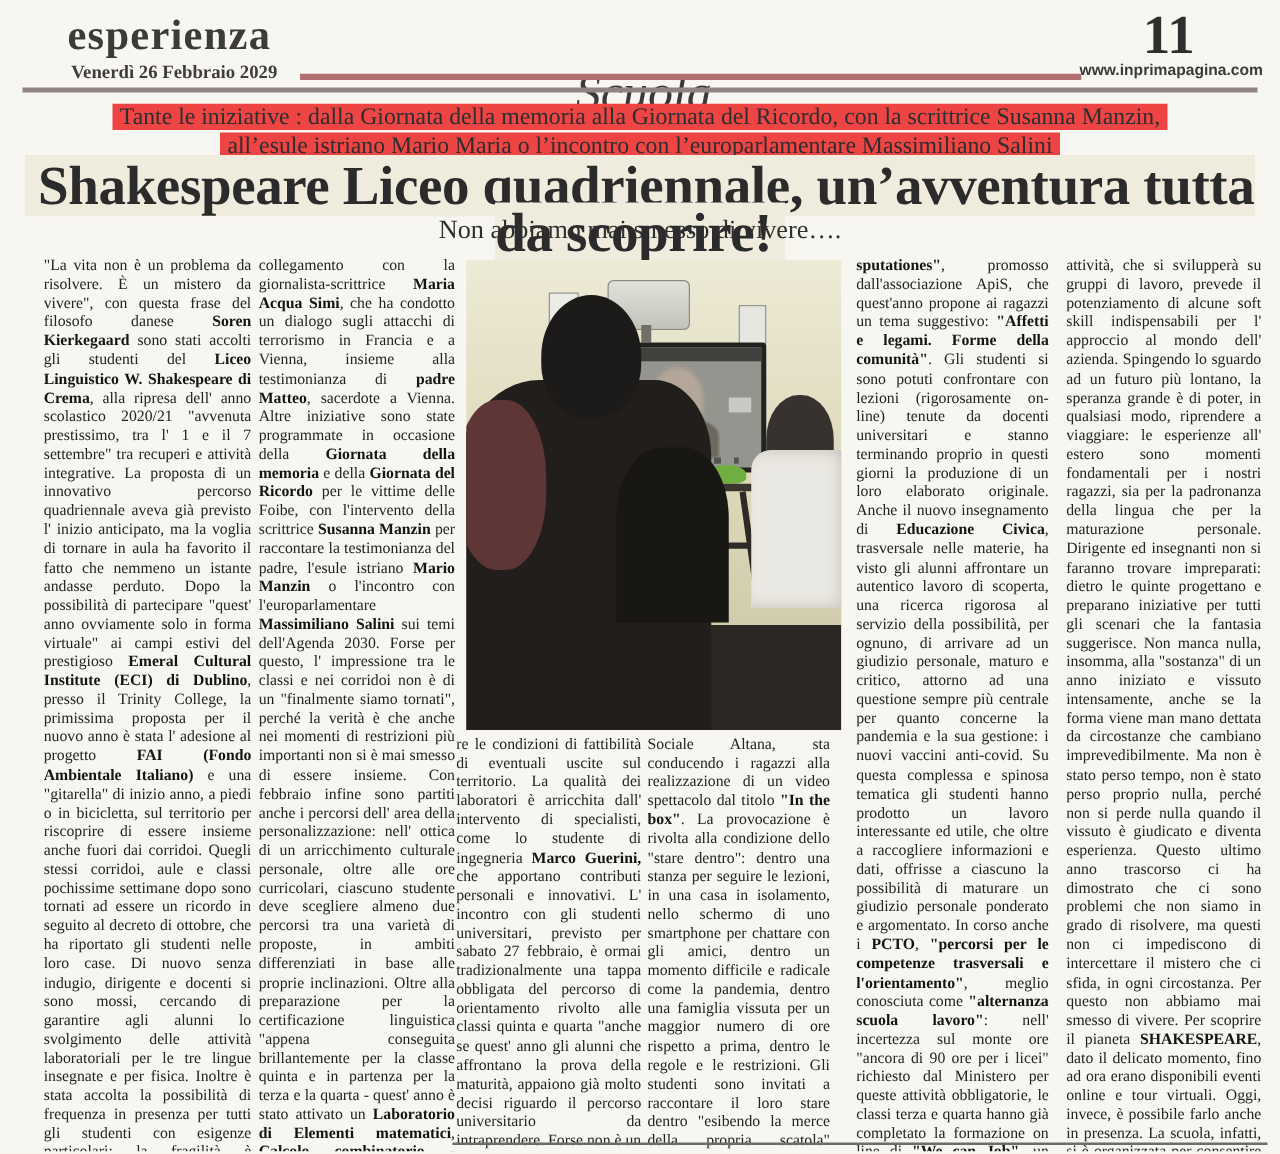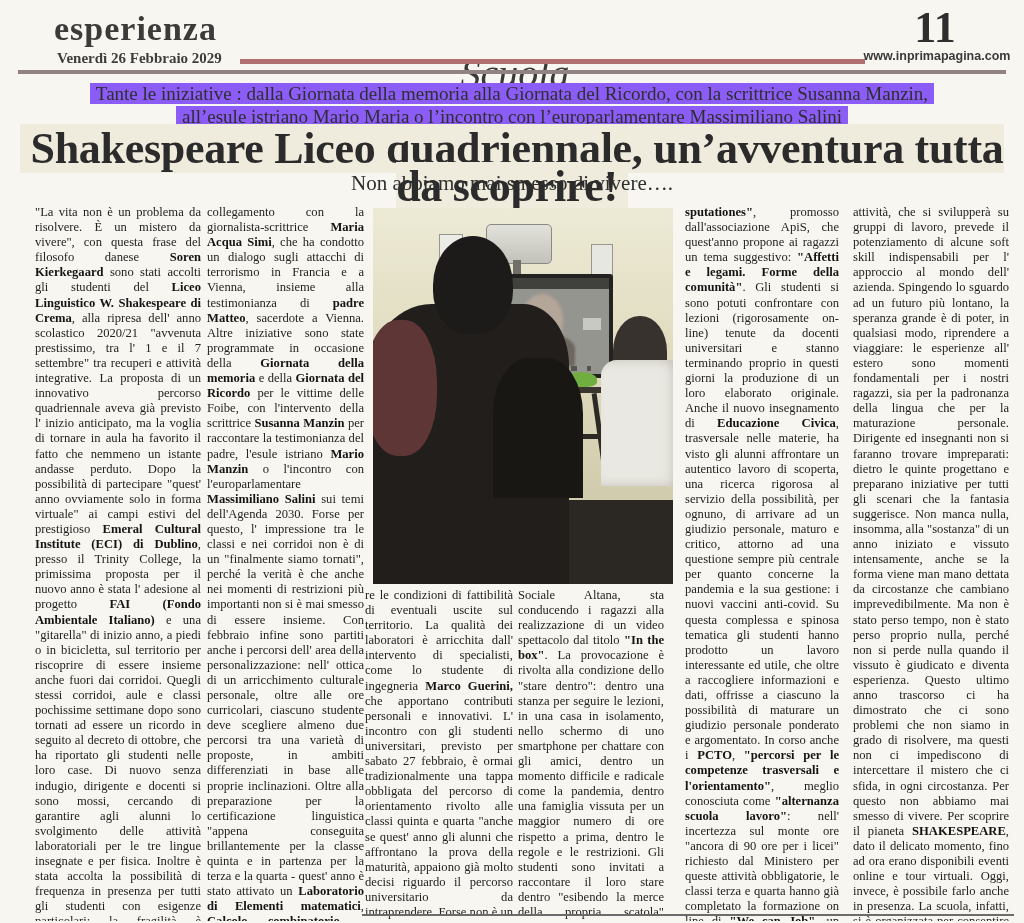--- a/index.html
+++ b/index.html
@@ -10,21 +10,21 @@
   .logo{left:54px;top:10px;font-size:34px;font-weight:bold;color:#3d3b3a;letter-spacing:1px;}
   .issue-date{left:57px;top:50px;font-size:15px;font-weight:bold;color:#3f3d3c;}
   .section{left:380px;top:6px;width:270px;text-align:center;font-size:40px;font-style:italic;color:#3a3a3a;margin-top:44px;}
   .pagenum{left:890px;top:2px;width:90px;text-align:center;font-size:44px;font-weight:bold;color:#2e2e2e;font-family:Liberation Serif, serif;}
   .website{left:860px;top:49px;width:154px;text-align:center;font-size:12.5px;font-weight:bold;
            font-family:"Liberation Sans", sans-serif;color:#3a3a3a;}
   .rule-accent{left:240px;top:59px;width:625px;height:5px;background:#b26f6f;}
   .rule-full{left:18px;top:70px;width:988px;height:4px;background:#918383;}
   
   .kicker{left:30px;top:82px;width:964px;text-align:center;font-size:19px;line-height:23px;color:#2e2e2e;}
-  .kicker .hl{background:#8b5cf6;padding:0 6px;}
+  .kicker .hl{background:#ef4444;padding:0 6px;}
   .headline{left:0;top:130px;width:1024px;text-align:center;font-size:44px;line-height:38px;
             font-weight:bold;color:#2b2b2b;letter-spacing:-0.3px;}
   .headline .hl2{background:#efecdd;padding:0 10px;}
   .subheadline{left:0;top:171px;width:1024px;text-align:center;font-size:21px;color:#2f2f2f;}
   
   .col{font-size:12.6px;line-height:15.1px;text-align:justify;overflow:hidden;color:#232323;}
   .col .bold{font-weight:bold;color:#141414;}
   .c1{left:35px;top:205px;width:166px;height:716px;}
   .c2{left:207px;top:205px;width:157px;height:716px;}
   .c3{left:365px;top:588px;width:148px;height:333px;}

